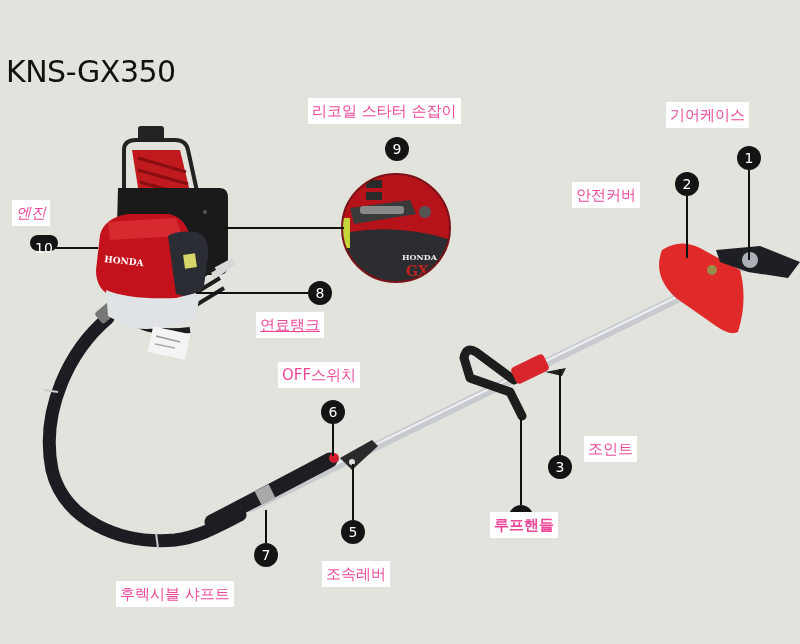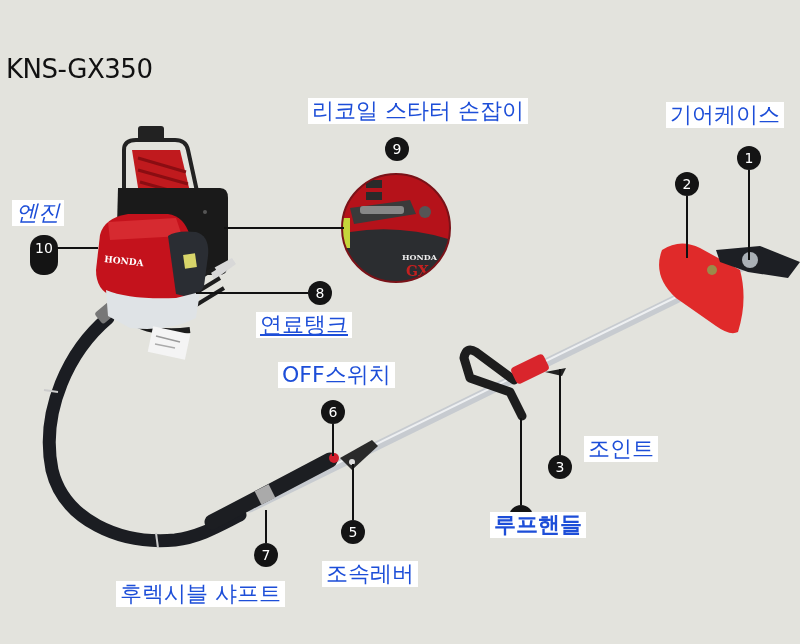--- a/index.html
+++ b/index.html
@@ -5,33 +5,33 @@
   html, body { margin: 0; padding: 0; }
   body {
     width: 800px; height: 644px; overflow: hidden;
     background: #e3e3dd;
     font-family: "DejaVu Sans", "Liberation Sans", sans-serif;
     position: relative;
   }
   .stage { position: absolute; left: 0; top: 0; width: 800px; height: 644px; }
   .title {
     position: absolute; left: 6px; top: 54px;
-    font-size: 26px; font-weight: normal; color: #111; letter-spacing: -0.5px;
+    font-size: 30px; font-weight: normal; color: #111; letter-spacing: -0.5px;
     font-family: "DejaVu Sans", sans-serif;
   }
   .label {
-    position: absolute; background: #fff; color: #1d4ed8;
-    font-size: 22px; line-height: 26px; padding: 0 4px; white-space: nowrap;
+    position: absolute; background: #fff; color: #ec4899;
+    font-size: 15px; line-height: 26px; padding: 0 4px; white-space: nowrap;
   }
   .marker {
     position: absolute; width: 24px; height: 24px; border-radius: 50%;
     background: #141414; color: #fff; font-size: 14px; line-height: 24px;
     text-align: center; font-family: "DejaVu Sans", sans-serif;
   }
-  .marker.wide { width: 28px; height: 40px; line-height: 26px; border-radius: 13px; font-size: 14px; }
+  .marker.wide { width: 28px; height: 16px; line-height: 26px; border-radius: 13px; font-size: 14px; }
   svg.art { position: absolute; left: 0; top: 0; }
 </style>
 </head>
 <body>
 
 <div class="stage">
 
   <svg class="art" width="800" height="644" viewBox="0 0 800 644">
 
     <path d="M108,318 C70,350 40,410 52,470 C64,520 120,545 175,540 C200,537 220,525 240,515" fill="none" stroke="#1b1d22" stroke-width="13" stroke-linecap="round"></path>
@@ -128,20 +128,21 @@
   <div class="marker" style="left:548px;top:455px;">3</div>
   <div class="marker" style="left:509px;top:505px;">4</div>
   <div class="marker" style="left:341px;top:520px;">5</div>
   <div class="marker" style="left:321px;top:400px;">6</div>
   <div class="marker" style="left:254px;top:543px;">7</div>
   <div class="marker" style="left:308px;top:281px;">8</div>
   <div class="marker" style="left:385px;top:137px;">9</div>
   <div class="marker wide" style="left:30px;top:235px;">10</div>
 
   <div class="label" style="left:666px;top:102px;">기어케이스</div>
+  <div class="label" style="left:572px;top:182px;">안전커버</div>
   <div class="label" style="left:584px;top:436px;">조인트</div>
   <div class="label" style="left:490px;top:512px;font-weight:bold;">루프핸들</div>
   <div class="label" style="left:278px;top:362px;">OFF스위치</div>
   <div class="label" style="left:322px;top:561px;">조속레버</div>
   <div class="label" style="left:116px;top:581px;">후렉시블 샤프트</div>
   <div class="label" style="left:256px;top:312px;text-decoration:underline;">연료탱크</div>
   <div class="label" style="left:308px;top:98px;">리코일 스타터 손잡이</div>
   <div class="label" style="left:12px;top:200px;font-style:italic;">엔진</div>
 
 </div>

